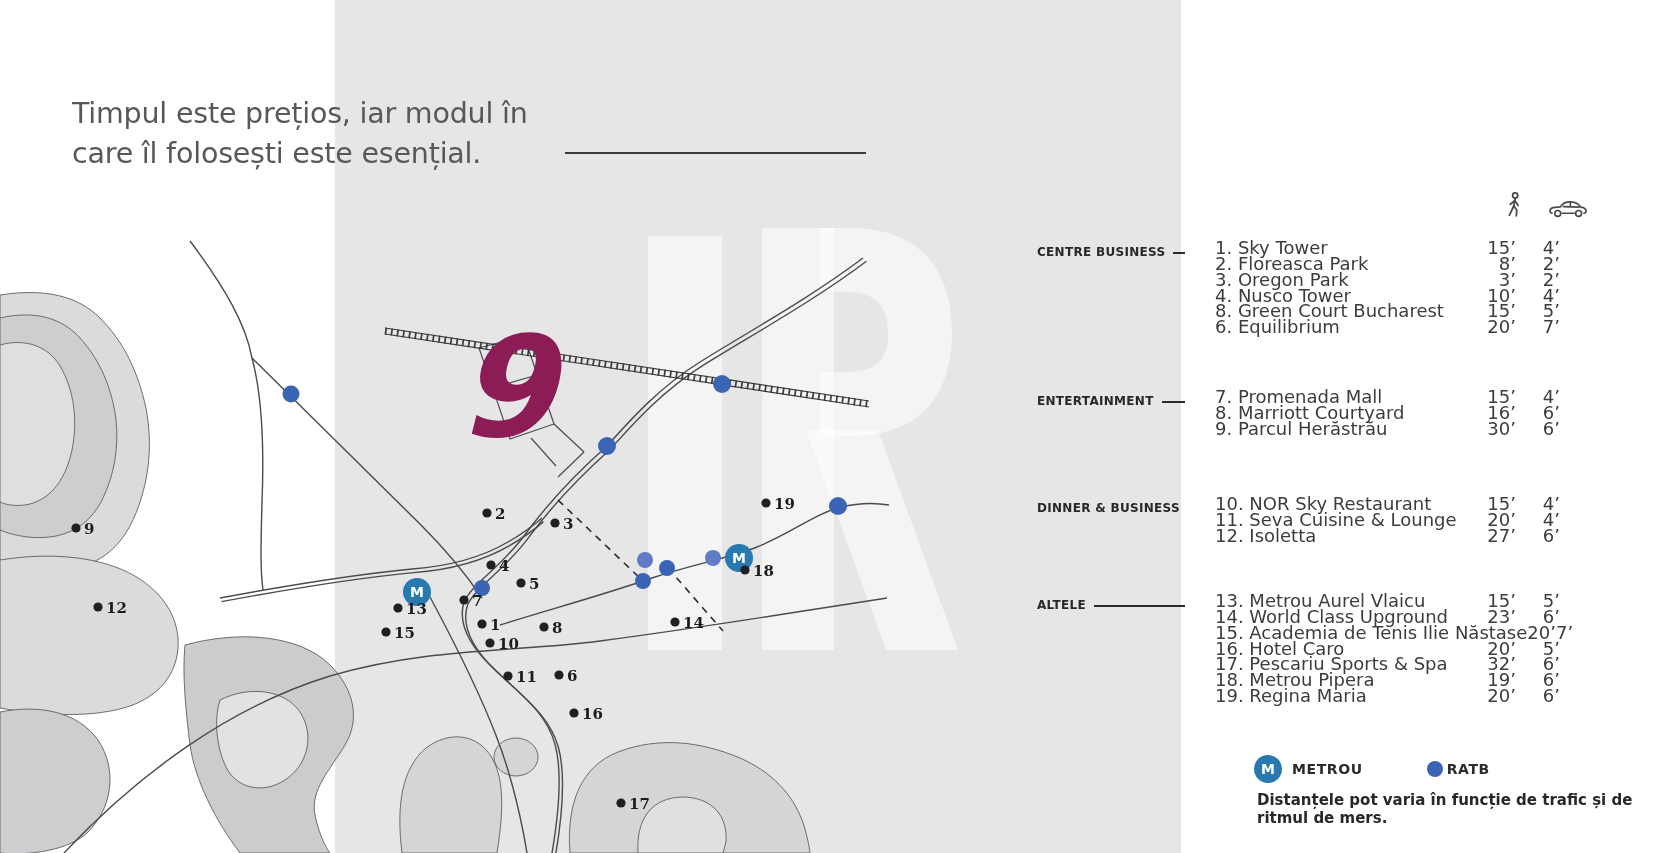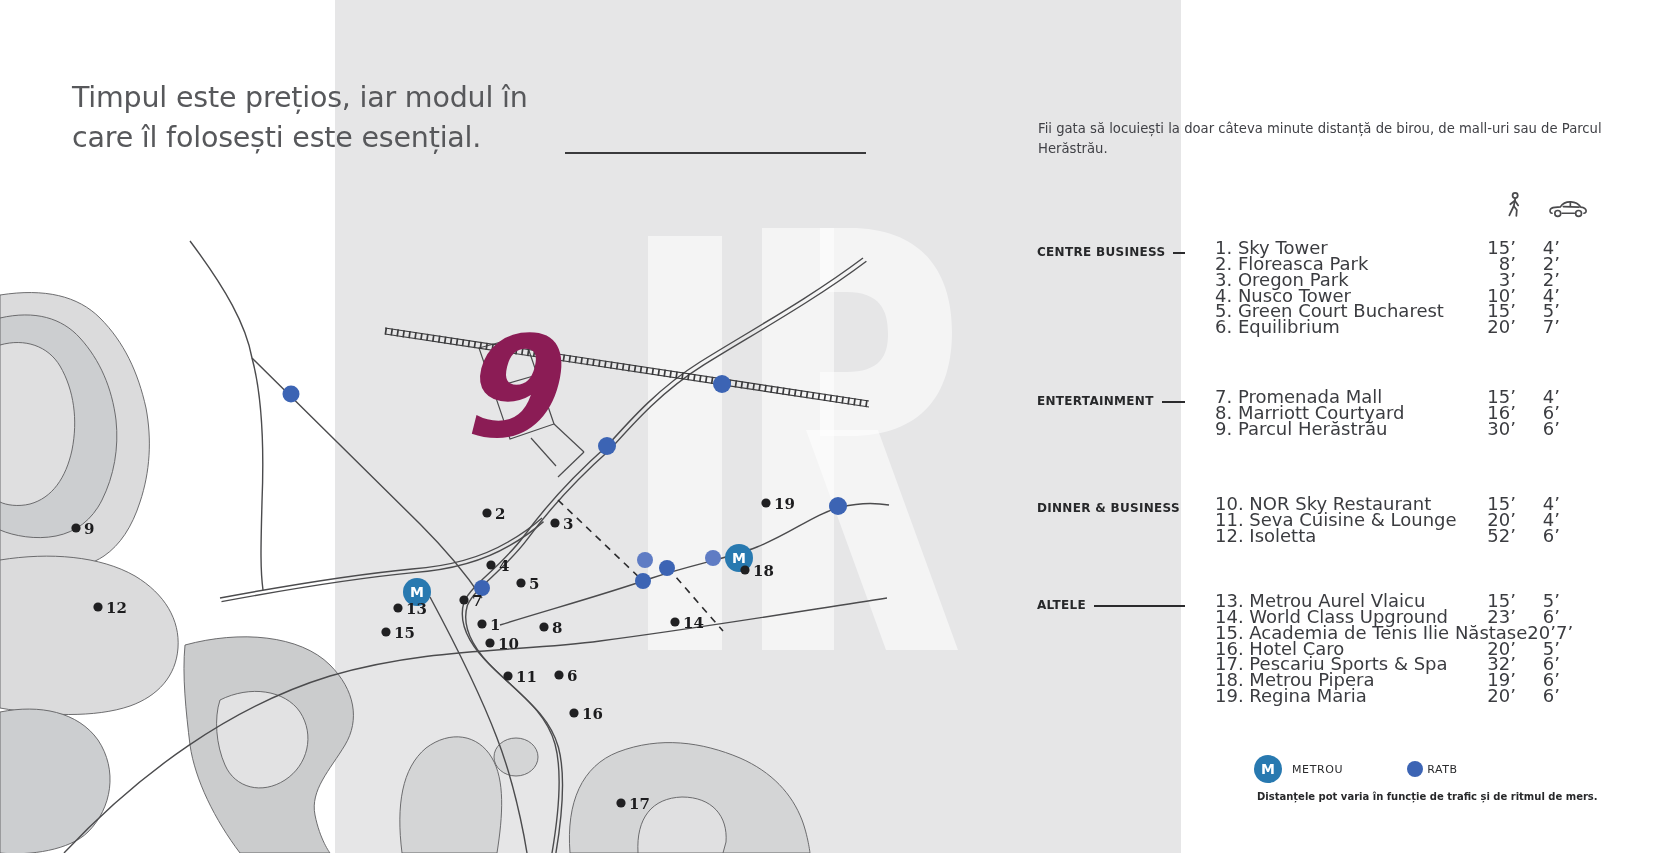--- a/index.html
+++ b/index.html
@@ -1,42 +1,42 @@
 <!DOCTYPE html>
 <html><head>
 <meta charset="utf-8">
 <style>
   html,body{margin:0;padding:0;background:#fff;}
   #stage{position:relative;width:1677px;height:853px;background:#ffffff;overflow:hidden;
          font-family:"DejaVu Sans","Liberation Sans",sans-serif;}
   .gray-band{position:absolute;left:335px;top:0;width:846px;height:853px;background:#e6e6e7;}
   #mapsvg{position:absolute;left:0;top:0;width:1677px;height:853px;}
 
-  .title{position:absolute;left:72px;top:78px;width:560px;font-size:28.5px;line-height:40px;
+  .title{position:absolute;left:72px;top:94px;width:560px;font-size:28.5px;line-height:40px;
          color:#57585b;letter-spacing:-0.2px;}
   .title-rule{position:absolute;left:565px;top:152px;width:301px;height:2px;background:#3a3a3c;}
 
   .intro{position:absolute;left:1038px;top:119px;width:630px;font-size:13.2px;line-height:19.5px;color:#404146;}
   .block{position:absolute;left:1037px;width:523px;}
   .glabel-row{position:absolute;left:0;top:9px;width:148px;display:flex;align-items:center;}
   .glabel{font-size:12px;font-weight:bold;color:#27282a;letter-spacing:0.3px;white-space:nowrap;}
   .grule{flex:1;height:2px;background:#2b2b2d;margin-left:8px;margin-top:1px;}
   .items{margin-left:178px;padding-top:4px;}
   .poi-row{display:flex;font-size:18px;line-height:15.85px;color:#3b3c40;}
   .poi-name{flex:1;white-space:nowrap;}
   .poi-walk{width:50px;text-align:right;}
   .poi-drive{width:44px;text-align:right;}
 
   .legend{position:absolute;left:1254px;top:755px;display:flex;align-items:center;}
   .mcircle{width:28px;height:28px;border-radius:50%;background:#2879b0;color:#fff;display:flex;
            align-items:center;justify-content:center;font-weight:bold;font-size:14px;}
-  .legend-label{font-size:11px;font-weight:normal;color:#2a2b2d;letter-spacing:0.6px;margin-left:10px;}
+  .legend-label{font-size:14px;font-weight:bold;color:#2a2b2d;letter-spacing:0.6px;margin-left:10px;}
   .rdot{width:16px;height:16px;border-radius:50%;background:#3c64b4;margin-left:64px;}
   .rdot-label{margin-left:4px;}
-  .note{position:absolute;left:1257px;top:791px;font-size:10px;font-weight:bold;color:#27282a;}
+  .note{position:absolute;left:1257px;top:791px;font-size:15px;font-weight:bold;color:#27282a;}
 
   .ped-icon{position:absolute;left:1502px;top:192px;}
   .car-icon{position:absolute;left:1548px;top:197px;}
 </style>
 </head>
 <body>
 
 <div id="stage">
   <div class="gray-band"></div>
 
@@ -154,21 +154,20 @@
       </g>
   </svg>
 
   <div class="title">
     <div>Timpul este prețios, iar modul în</div>
     <div>care îl folosești este esențial.</div>
   </div>
   <div class="title-rule"></div>
 
   <div class="intro">
-    <div>Fii gata să locuiești la doar câteva minute distanță de birou, de mall-uri sau de Parcul Herăstrău.</div>
   </div>
 
   <svg class="ped-icon" width="24" height="28" viewBox="0 0 20 24">
     <g fill="none" stroke="#4a4a4c" stroke-width="1.5" stroke-linecap="round">
       <circle cx="11" cy="3" r="2.2"></circle>
       <path d="M11 6 L9.8 12"></path>
       <path d="M10.6 7.5 L6.8 10.5"></path>
       <path d="M10.8 7.5 L13.6 11.5"></path>
       <path d="M9.8 12 L6 20"></path>
       <path d="M9.8 12 L12.4 15.5 L12 20.5"></path>
@@ -204,21 +203,21 @@
           <span class="poi-name">3. Oregon Park</span>
           <span class="poi-walk">3’</span>
           <span class="poi-drive">2’</span>
         </div>
         <div class="poi-row">
           <span class="poi-name">4. Nusco Tower</span>
           <span class="poi-walk">10’</span>
           <span class="poi-drive">4’</span>
         </div>
         <div class="poi-row">
-          <span class="poi-name">5. Green Court Bucharest</span>
+          <span class="poi-name">8. Green Court Bucharest</span>
           <span class="poi-walk">15’</span>
           <span class="poi-drive">5’</span>
         </div>
         <div class="poi-row">
           <span class="poi-name">6. Equilibrium</span>
           <span class="poi-walk">20’</span>
           <span class="poi-drive">7’</span>
         </div>
       </div>
   </section>
@@ -256,21 +255,21 @@
           <span class="poi-walk">15’</span>
           <span class="poi-drive">4’</span>
         </div>
         <div class="poi-row">
           <span class="poi-name">11. Seva Cuisine &amp; Lounge</span>
           <span class="poi-walk">20’</span>
           <span class="poi-drive">4’</span>
         </div>
         <div class="poi-row">
           <span class="poi-name">12. Isoletta</span>
-          <span class="poi-walk">52’</span>
+          <span class="poi-walk">27’</span>
           <span class="poi-drive">6’</span>
         </div>
       </div>
   </section>
   <section class="block" style="top:589px">
     <div class="glabel-row">
         <span class="glabel">ALTELE</span>
         <span class="grule"></span>
       </div>
     <div class="items">

